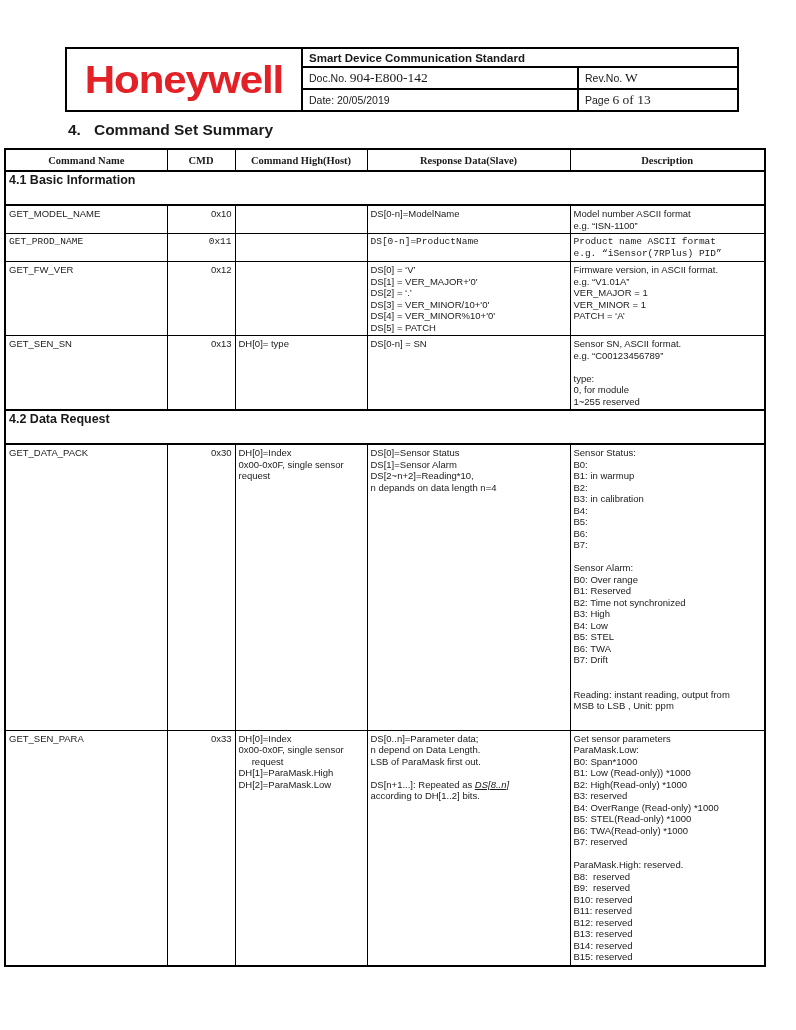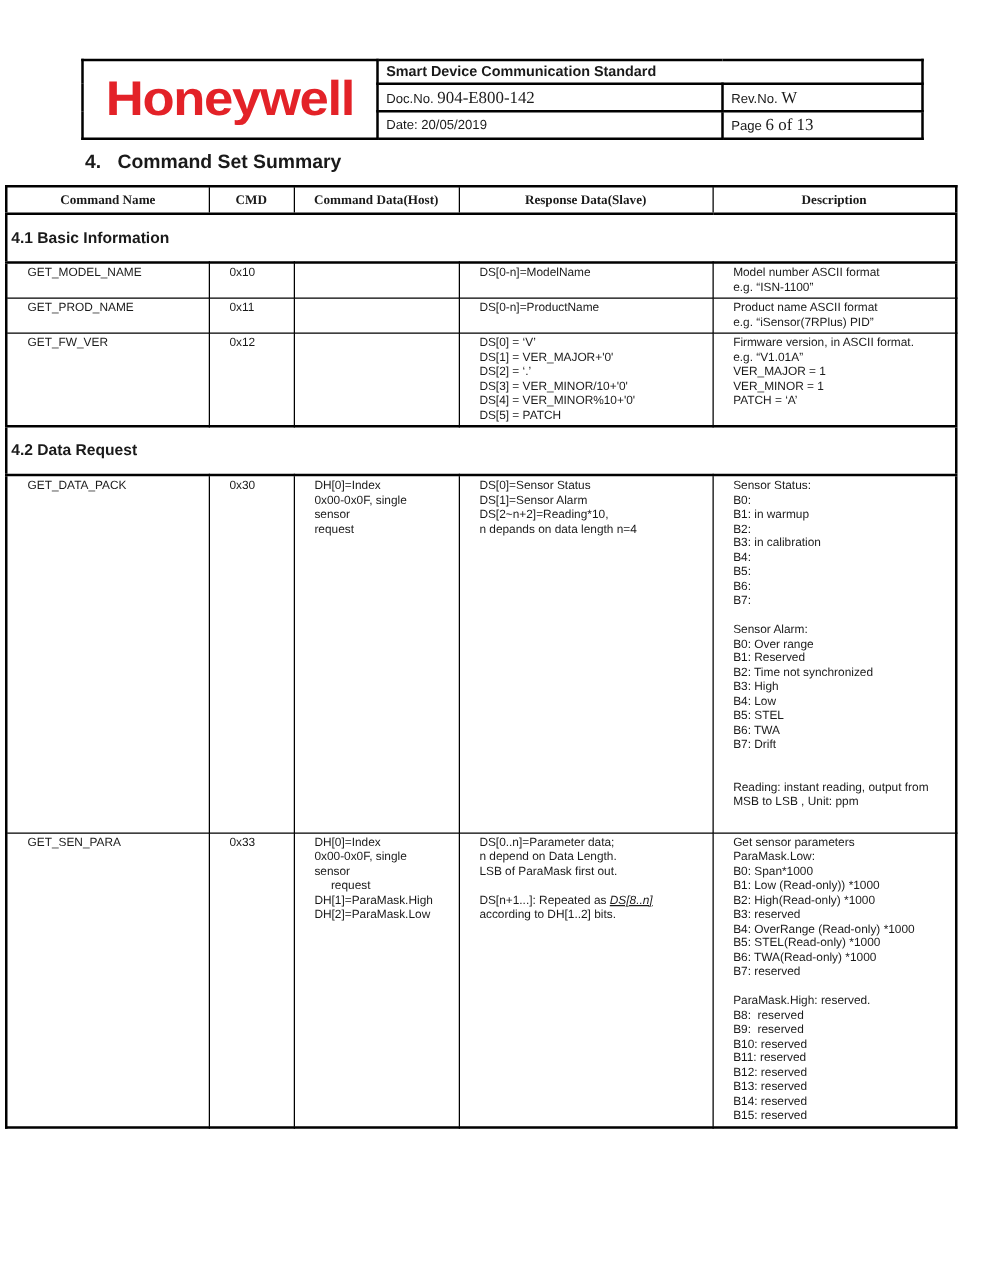--- a/index.html
+++ b/index.html
@@ -75,40 +75,40 @@
     height: 22px;
     text-align: center;
     vertical-align: middle;
     padding: 2px;
   }
   .cmd-table td {
     border: 1px solid #000;
     font-size: 9.5px;
     line-height: 11.5px;
     vertical-align: top;
-    padding: 2px 16px;
+    padding: 2px 3px;
     white-space: pre-wrap;
     overflow: hidden;
   }
   tr.section td {
     border-top: 2px solid #000;
     border-bottom: 2px solid #000;
     font-weight: bold;
     font-size: 12.5px;
     line-height: 15px;
     height: 34px;
-    padding: 11px 3px;
+    padding: 1px 3px;
     white-space: nowrap;
   }
-  .cell-cmd { text-align: left; }
+  .cell-cmd { text-align: right; }
   .seg-italic { }
   .seg-italic-underline { font-style: italic; text-decoration: underline; }
 
   tr.r-model  td { height: 28px; }
-  tr.r-prod   td { height: 23px; }
+  tr.r-prod   td { height: 23px; font-family: Liberation Mono, monospace; }
   tr.r-fw     td { height: 71px; }
   tr.r-sn     td { height: 73px; }
   tr.r-pack   td { height: 286px; }
   tr.r-para   td { height: 230px; }
 </style>
 </head>
 <body>
 
 <div class="page">
 
@@ -144,21 +144,21 @@
       <col style="width:162px">
         <col style="width:68px">
         <col style="width:132px">
         <col style="width:203px">
         <col style="width:195px">
     </colgroup>
     <thead>
       <tr>
         <th>Command Name</th>
         <th>CMD</th>
-        <th>Command Data(Host)</th>
+        <th>Command High(Host)</th>
         <th>Response Data(Slave)</th>
         <th>Description</th>
       </tr>
     </thead>
     <tbody>
       <tr class="section">
         <td colspan="5">4.1 Basic Information</td>
       </tr>
       <tr class="r-model">
         <td class="cell-name">GET_MODEL_NAME</td>
@@ -184,20 +184,32 @@
 DS[1] = VER_MAJOR+'0'
 DS[2] = ‘.’
 DS[3] = VER_MINOR/10+'0'
 DS[4] = VER_MINOR%10+'0'
 DS[5] = PATCH</td>
         <td class="cell-desc">Firmware version, in ASCII format.
 e.g. “V1.01A”
 VER_MAJOR = 1
 VER_MINOR = 1
 PATCH = ‘A’</td>
+      </tr>
+      <tr class="r-sn">
+        <td class="cell-name">GET_SEN_SN</td>
+        <td class="cell-cmd">0x13</td>
+        <td class="cell-host">DH[0]= type</td>
+        <td class="cell-resp">DS[0-n] = SN</td>
+        <td class="cell-desc">Sensor SN, ASCII format.
+e.g. “C00123456789”
+
+type:
+0, for module
+1~255 reserved</td>
       </tr>
       <tr class="section">
         <td colspan="5">4.2 Data Request</td>
       </tr>
       <tr class="r-pack">
         <td class="cell-name">GET_DATA_PACK</td>
         <td class="cell-cmd">0x30</td>
         <td class="cell-host">DH[0]=Index
 0x00-0x0F, single sensor
 request</td>

